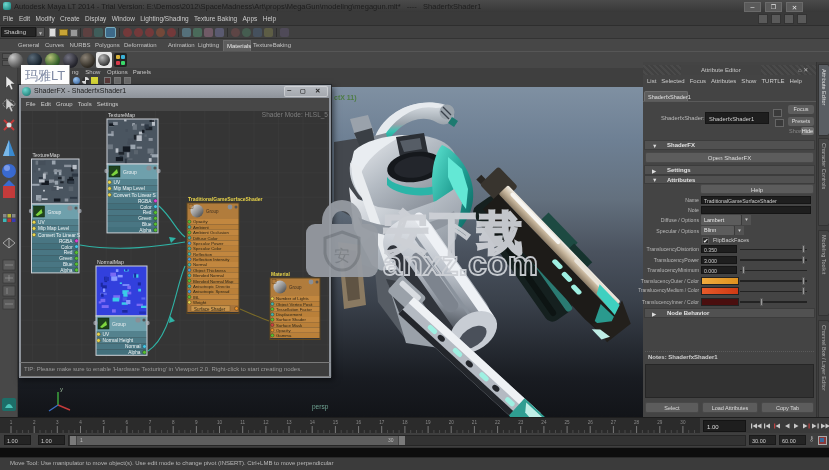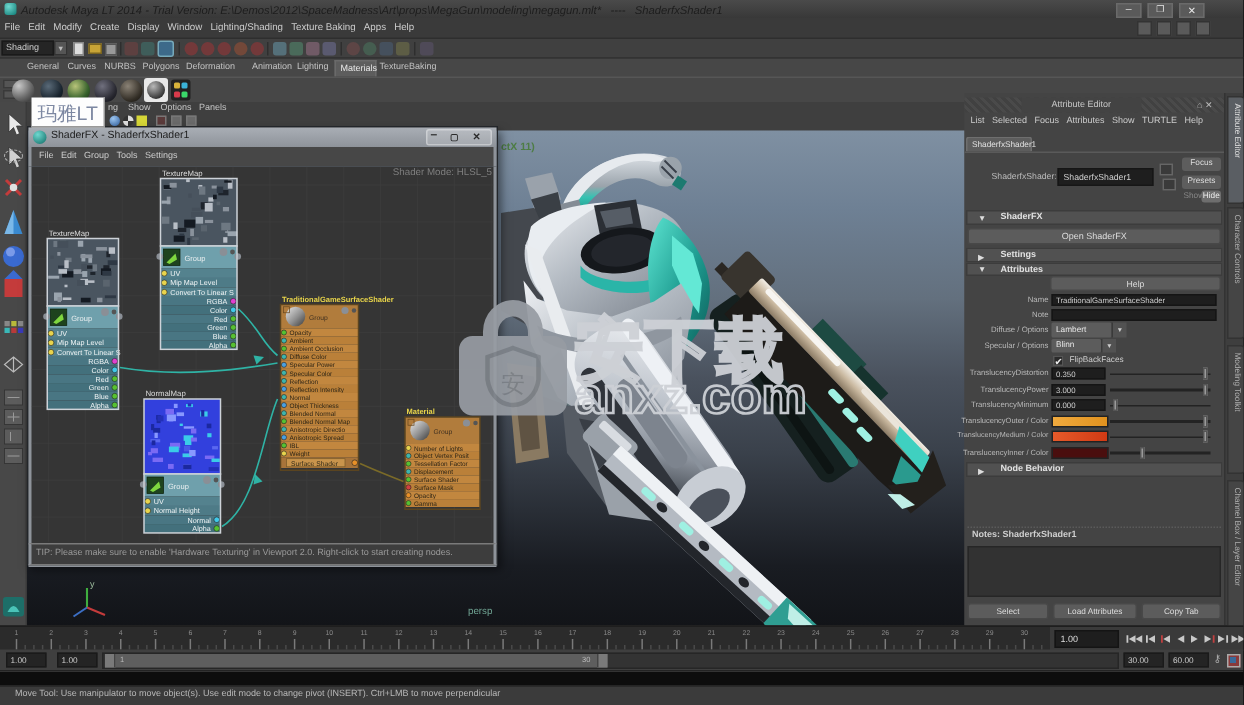--- a/index.html
+++ b/index.html
@@ -6,21 +6,21 @@
 html,body { width:829px; height:470px; overflow:hidden; background:#000; }
 body { font-family:"Liberation Sans", sans-serif; position:relative; }
 .abs { position:absolute; }
 .t { white-space:nowrap; }
 </style>
 </head>
 <body>
 
 <div class="abs" style="left:0;top:0;width:829px;height:12px;background:linear-gradient(180deg,#4a4a4a,#383838);">
   <div class="abs" style="left:3px;top:2px;width:8px;height:8px;border-radius:2px;background:radial-gradient(circle at 35% 30%,#6fd8cf,#0e7a74);"></div>
-  <div class="abs t" style="left:14px;top:2px;font-size:7.5px;color:#1d1d1d;font-style:italic;">Autodesk Maya LT 2014 - Trial Version: E:\Demos\2012\SpaceMadness\Art\props\MegaGun\modeling\megagun.mlt*&nbsp;&nbsp;&nbsp;----&nbsp;&nbsp;&nbsp;ShaderfxShader1</div>
+  <div class="abs t" style="left:14px;top:2px;font-size:7.5px;color:#1d1d1d;">Autodesk Maya LT 2014 - Trial Version: E:\Demos\2012\SpaceMadness\Art\props\MegaGun\modeling\megagun.mlt*&nbsp;&nbsp;&nbsp;----&nbsp;&nbsp;&nbsp;ShaderfxShader1</div>
   <div class="abs" style="left:744px;top:1.5px;width:17px;height:10px;background:#5a5a5a;border:1px solid #6a6a6a;color:#e8e8e8;font-size:7px;text-align:center;line-height:7px;">–</div>
   <div class="abs" style="left:765px;top:1.5px;width:17px;height:10px;background:#5a5a5a;border:1px solid #6a6a6a;color:#e8e8e8;font-size:6px;text-align:center;line-height:8px;">❐</div>
   <div class="abs" style="left:786px;top:1.5px;width:17px;height:10px;background:#5a5a5a;border:1px solid #6a6a6a;color:#e8e8e8;font-size:6.5px;text-align:center;line-height:9px;">✕</div>
 </div>
 
 <div class="abs" style="left:0;top:12px;width:829px;height:14px;background:#3a3a3a;border-bottom:1px solid #2e2e2e;">
   <div class="abs t" style="left:3px;top:3px;font-size:6.5px;color:#cccccc;">File&nbsp;&nbsp;&nbsp;Edit&nbsp;&nbsp;&nbsp;Modify&nbsp;&nbsp;&nbsp;Create&nbsp;&nbsp;&nbsp;Display&nbsp;&nbsp;&nbsp;Window&nbsp;&nbsp;&nbsp;Lighting/Shading&nbsp;&nbsp;&nbsp;Texture Baking&nbsp;&nbsp;&nbsp;Apps&nbsp;&nbsp;&nbsp;Help</div>
   <div class="absico" style="position:absolute;left:758px;top:2px;width:10px;height:10px;background:#5a5a5a;border:1px solid #333;"></div>
   <div class="absico" style="position:absolute;left:771px;top:2px;width:10px;height:10px;background:#5a5a5a;border:1px solid #333;"></div>
   <div class="absico" style="position:absolute;left:784px;top:2px;width:10px;height:10px;background:#5a5a5a;border:1px solid #333;"></div>

